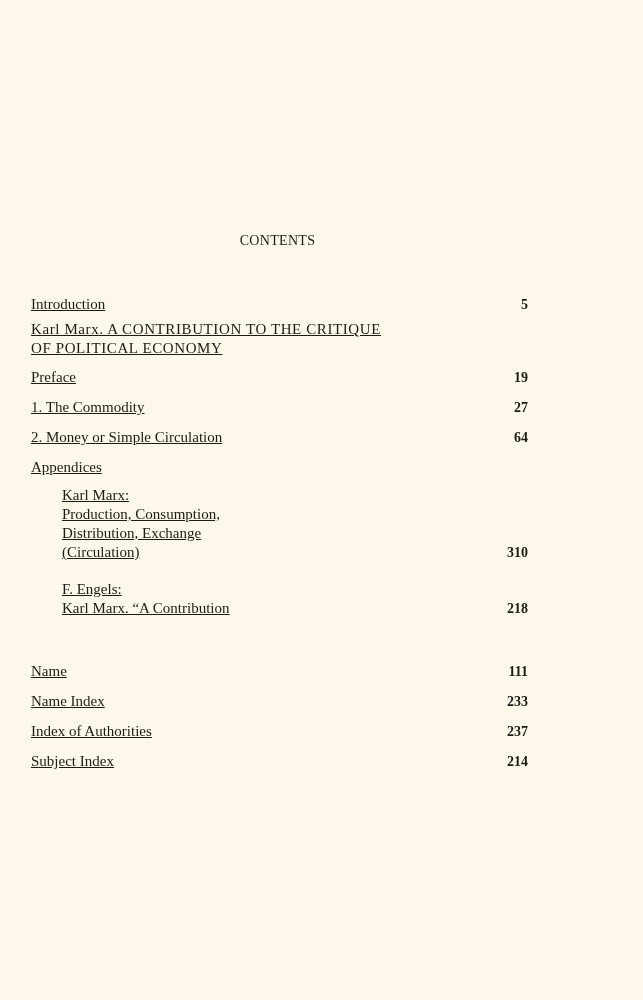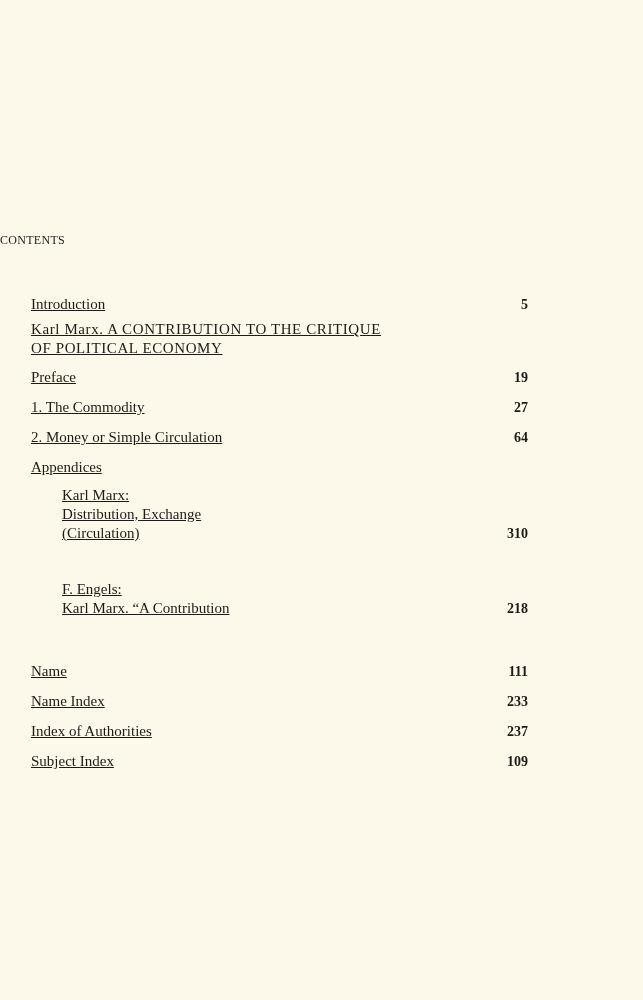--- a/index.html
+++ b/index.html
@@ -6,21 +6,21 @@
   body {
     width: 643px; height: 1000px;
     background: #fdf9ea;
     font-family: "Liberation Serif", "DejaVu Serif", serif;
     color: #1e1a16;
     position: relative;
     overflow: hidden;
   }
   .title {
     position: absolute; left: 0; width: 555px; top: 233px;
-    text-align: left; font-size: 12px; letter-spacing: 0.3px;
+    text-align: center; font-size: 14px; letter-spacing: 0.3px;
   }
   .toc { position: absolute; left: 31px; width: 500px; top: 295px; font-size: 15px; }
   .entry { position: absolute; left: 0; width: 497px; text-decoration: underline; }
   .entry .label { line-height: 19px; }
   .entry .page { position: absolute; right: 0; bottom: 0; line-height: 19px; font-weight: bold; font-size: 14px; }
   .entry.sub { left: 31px; width: 466px; }
   .caps { letter-spacing: 0.6px; }
 </style>
 </head>
 <body>
@@ -52,20 +52,21 @@
     <div class="label">2. Money or Simple Circulation</div>
     <div class="page">64</div>
   </div>
 
   <div class="entry" style="top:163px">
     <div class="label">Appendices</div>
   </div>
 
   <div class="entry sub" style="top:191px">
     <div class="label">Karl Marx:</div>
+    <div class="label">Production, Consumption,</div>
     <div class="label">Distribution, Exchange</div>
     <div class="label">(Circulation)</div>
     <div class="page">310</div>
   </div>
 
   <div class="entry sub" style="top:285px">
     <div class="label">F. Engels:</div>
     <div class="label">Karl Marx. “A Contribution</div>
     <div class="page">218</div>
   </div>
@@ -80,15 +81,15 @@
     <div class="page">233</div>
   </div>
 
   <div class="entry" style="top:427px">
     <div class="label">Index of Authorities</div>
     <div class="page">237</div>
   </div>
 
   <div class="entry" style="top:457px">
     <div class="label">Subject Index</div>
-    <div class="page">109</div>
+    <div class="page">214</div>
   </div>
 </div>
 
 </body></html>

